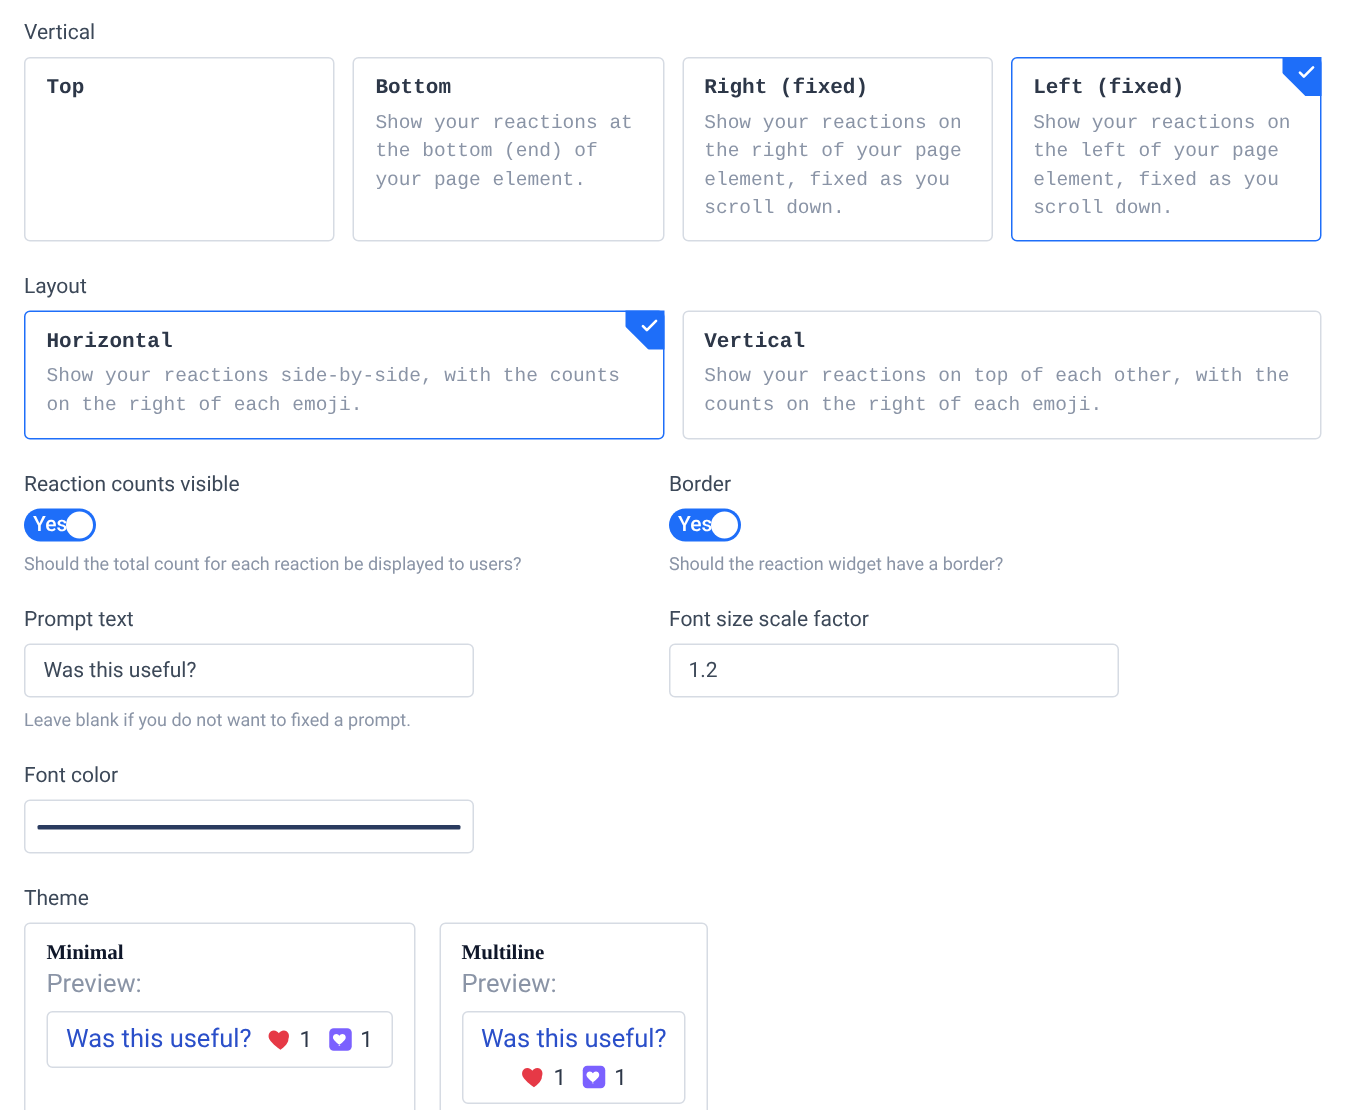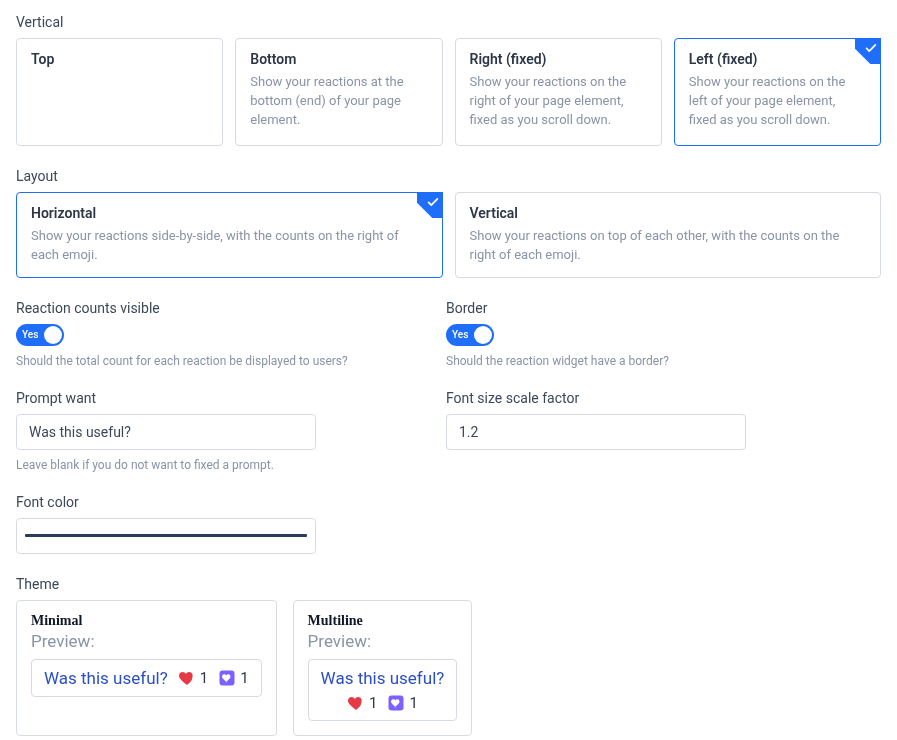--- a/index.html
+++ b/index.html
@@ -25,20 +25,21 @@
 
   
   .card-row { display: flex; gap: 12px; }
   .card {
     position: relative;
     border: 1px solid #d6dbe3;
     border-radius: 4px;
     padding: 12px 14px;
     background: #fff;
     cursor: pointer;
+    font-family: Liberation Mono, monospace;
   }
   .card.selected { border-color: #1e6ef9; }
   .card-title { font-weight: 600; color: #2d3748; margin-bottom: 6px; }
   .card-desc { font-size: 13px; color: #8a94a6; line-height: 1.45; }
   .check-corner {
     position: absolute;
     top: -1px; right: -1px;
     width: 26px; height: 26px;
     overflow: hidden;
     pointer-events: none;
@@ -75,21 +76,21 @@
     align-items: center;
     width: 48px; height: 22px;
     background: #1e6ef9;
     border-radius: 11px;
     position: relative;
     padding: 0 6px;
     cursor: pointer;
   }
   .toggle .lbl {
     color: #fff;
-    font-size: 10px;
+    font-size: 14px;
     font-weight: 500;
     line-height: 1;
   }
   .toggle .knob {
     position: absolute;
     right: 2px; top: 2px;
     width: 18px; height: 18px;
     background: #fff;
     border-radius: 50%;
   }
@@ -212,21 +213,21 @@
     <div class="toggle">
       <span class="lbl">Yes</span>
       <span class="knob"></span>
     </div>
     <div class="help-text">Should the reaction widget have a border?</div>
   </div>
 </div>
 
 <div class="section two-col">
   <div class="col-left">
-    <div class="section-label">Prompt want</div>
+    <div class="section-label">Prompt text</div>
     <input class="text-input" type="text" value="Was this useful?" style="">
     <div class="help-text">Leave blank if you do not want to fixed a prompt.</div>
   </div>
   <div class="col-right">
     <div class="section-label">Font size scale factor</div>
     <input class="text-input" type="text" value="1.2" style="">
   </div>
 </div>
 
 <div class="section">

